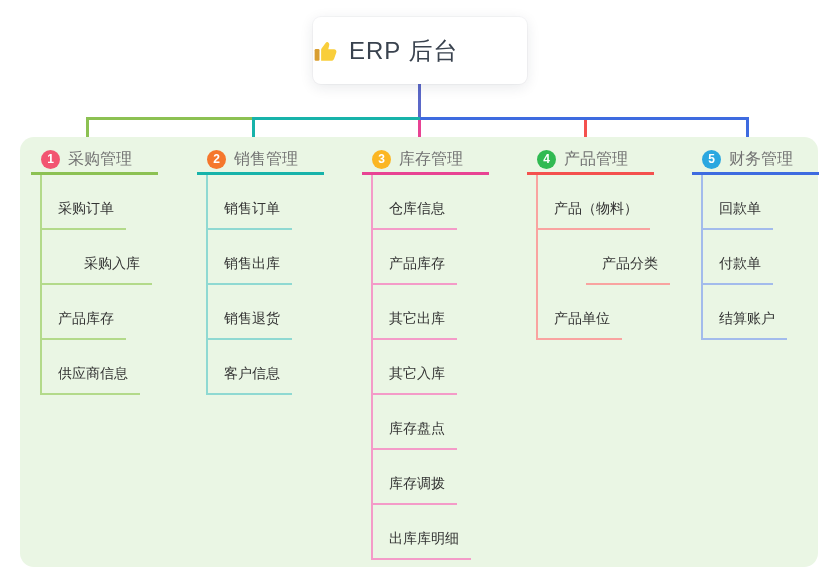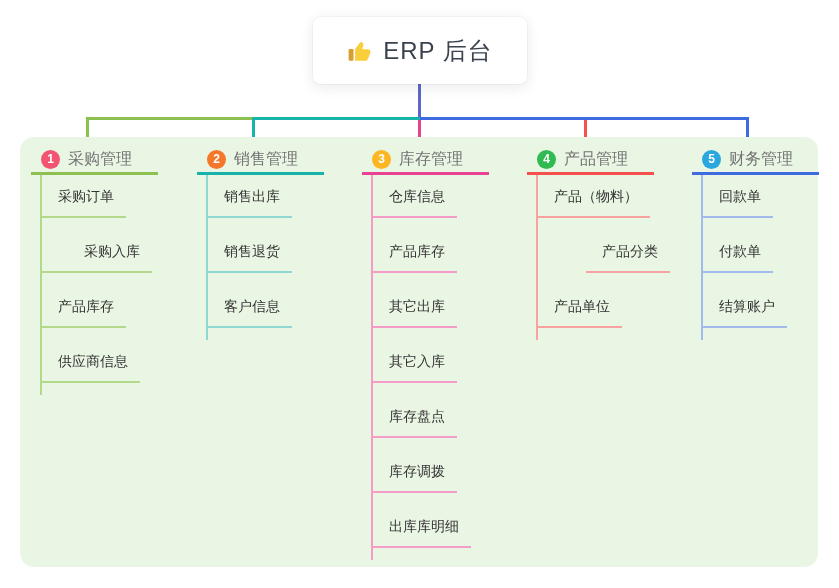--- a/index.html
+++ b/index.html
@@ -6,21 +6,21 @@
   body{
     width:839px;height:588px;position:relative;background:#ffffff;
     font-family:"Liberation Sans","DejaVu Sans",sans-serif;
     overflow:hidden;
   }
   
   .root-card{
     position:absolute;left:313px;top:17px;width:214px;height:67px;
     background:#ffffff;border-radius:8px;
     box-shadow:0 3px 14px rgba(30,40,60,.10), 0 0 0 1px rgba(30,40,60,.03);
-    display:flex;align-items:center;justify-content:center;gap:10px;
+    display:flex;align-items:center;justify-content:flex-start;gap:10px;
   }
   .root-card .title{font-size:24px;color:#39424e;font-weight:500;letter-spacing:1px;}
   .root-card svg{display:block;}
   
   .vline,.hline{position:absolute;}
   .root-drop{left:418px;top:84px;width:3px;height:34px;}
   .hseg{top:117px;height:3px;}
   .drop{top:117px;width:3px;height:33px;}
   
   .panel{
@@ -33,21 +33,21 @@
     height:26px;display:flex;align-items:center;padding-left:10px;
     border-bottom:3px solid #000;
   }
   .badge{
     width:19px;height:19px;border-radius:50%;flex:0 0 19px;
     color:#fff;font-size:12px;font-weight:bold;line-height:19px;text-align:center;
     margin-right:8px;
   }
   .branch-label{font-size:16px;font-weight:500;color:#737373;white-space:nowrap;}
   .kids{margin-left:9px;border-left:2px solid #000;}
-  .kid-row{height:55px;display:flex;align-items:center;}
+  .kid-row{height:55px;display:flex;align-items:flex-end;}
   .kid-label{
     display:inline-block;white-space:nowrap;
     font-size:14px;color:#333;
     padding:0 12px 10px 16px;
     border-bottom:2px solid #000;
   }
 </style>
 </head>
 <body>
 
@@ -100,20 +100,23 @@
   </div>
 </div>
   </div>
 
   <div class="col" style="left: 197px;">
     <div class="branch-head" style="border-bottom-color: rgb(23, 179, 170);">
       <span class="badge" style="background: rgb(245, 119, 44);">2</span>
       <span class="branch-label">销售管理</span>
     </div>
     <div class="kids" style="border-left-color: rgb(143, 217, 210);">
+  <div class="kid-row">
+    <span class="kid-label" style="border-bottom-color: rgb(143, 217, 210);">销售订单</span>
+  </div>
 
   <div class="kid-row">
     <span class="kid-label" style="border-bottom-color: rgb(143, 217, 210);">销售出库</span>
   </div>
 
   <div class="kid-row">
     <span class="kid-label" style="border-bottom-color: rgb(143, 217, 210);">销售退货</span>
   </div>
 
   <div class="kid-row">

